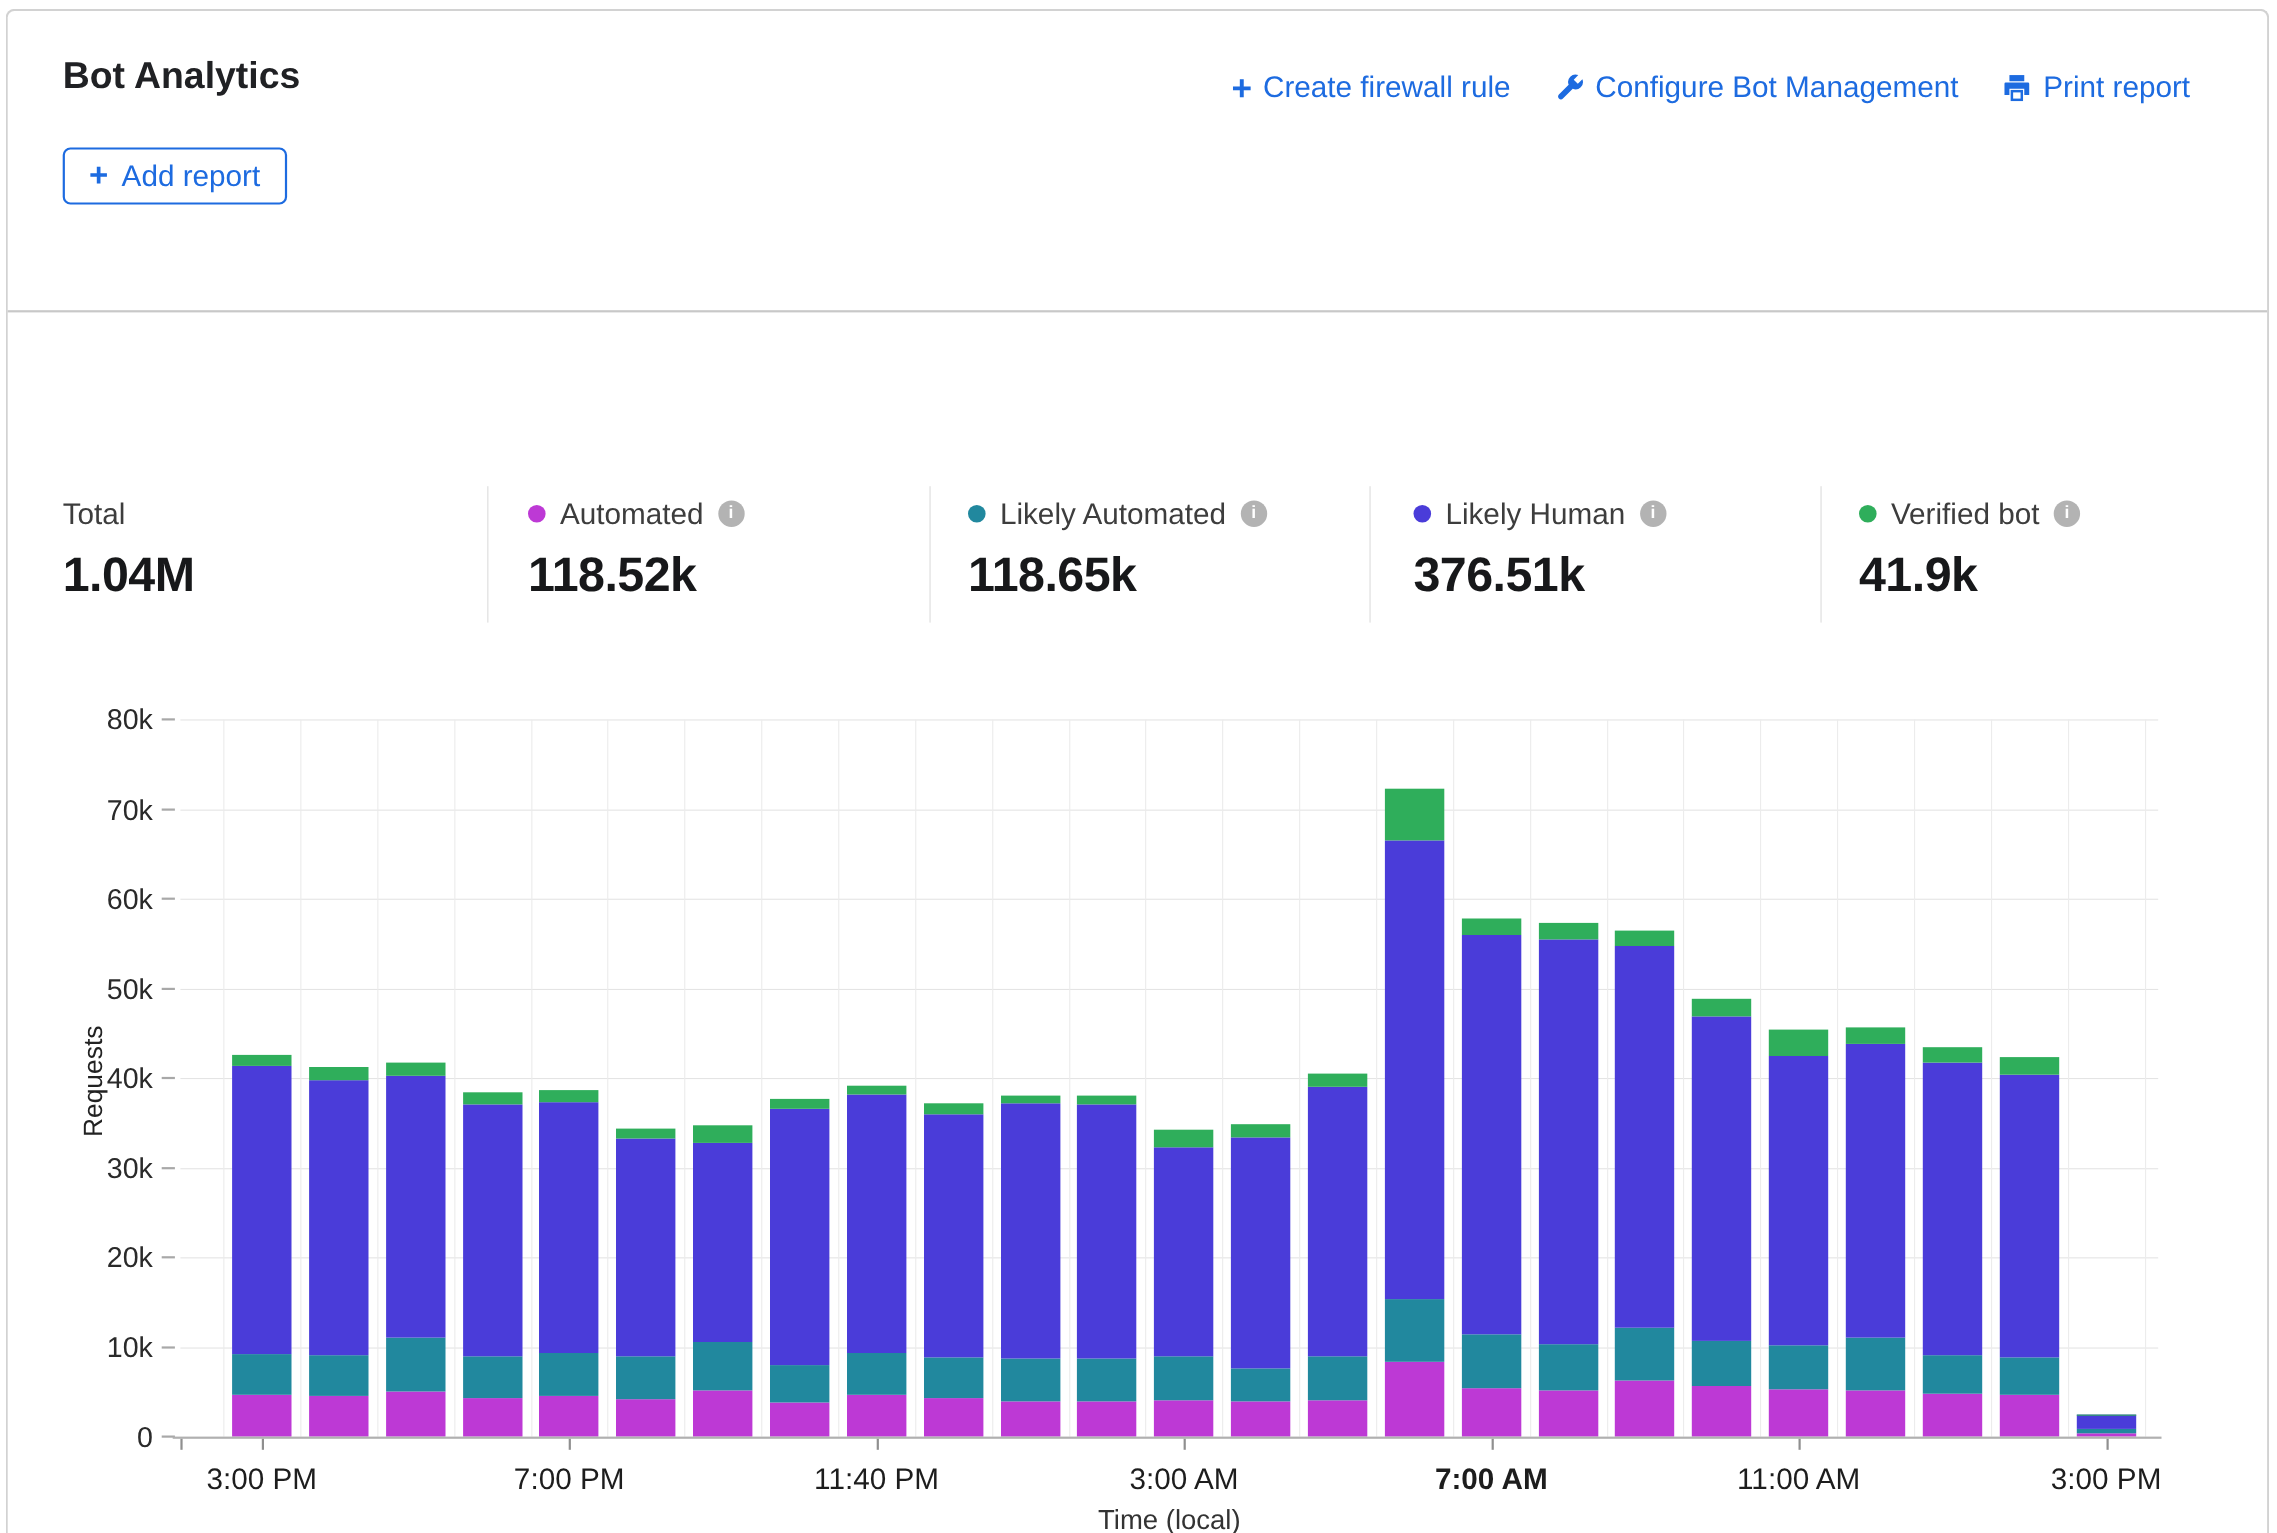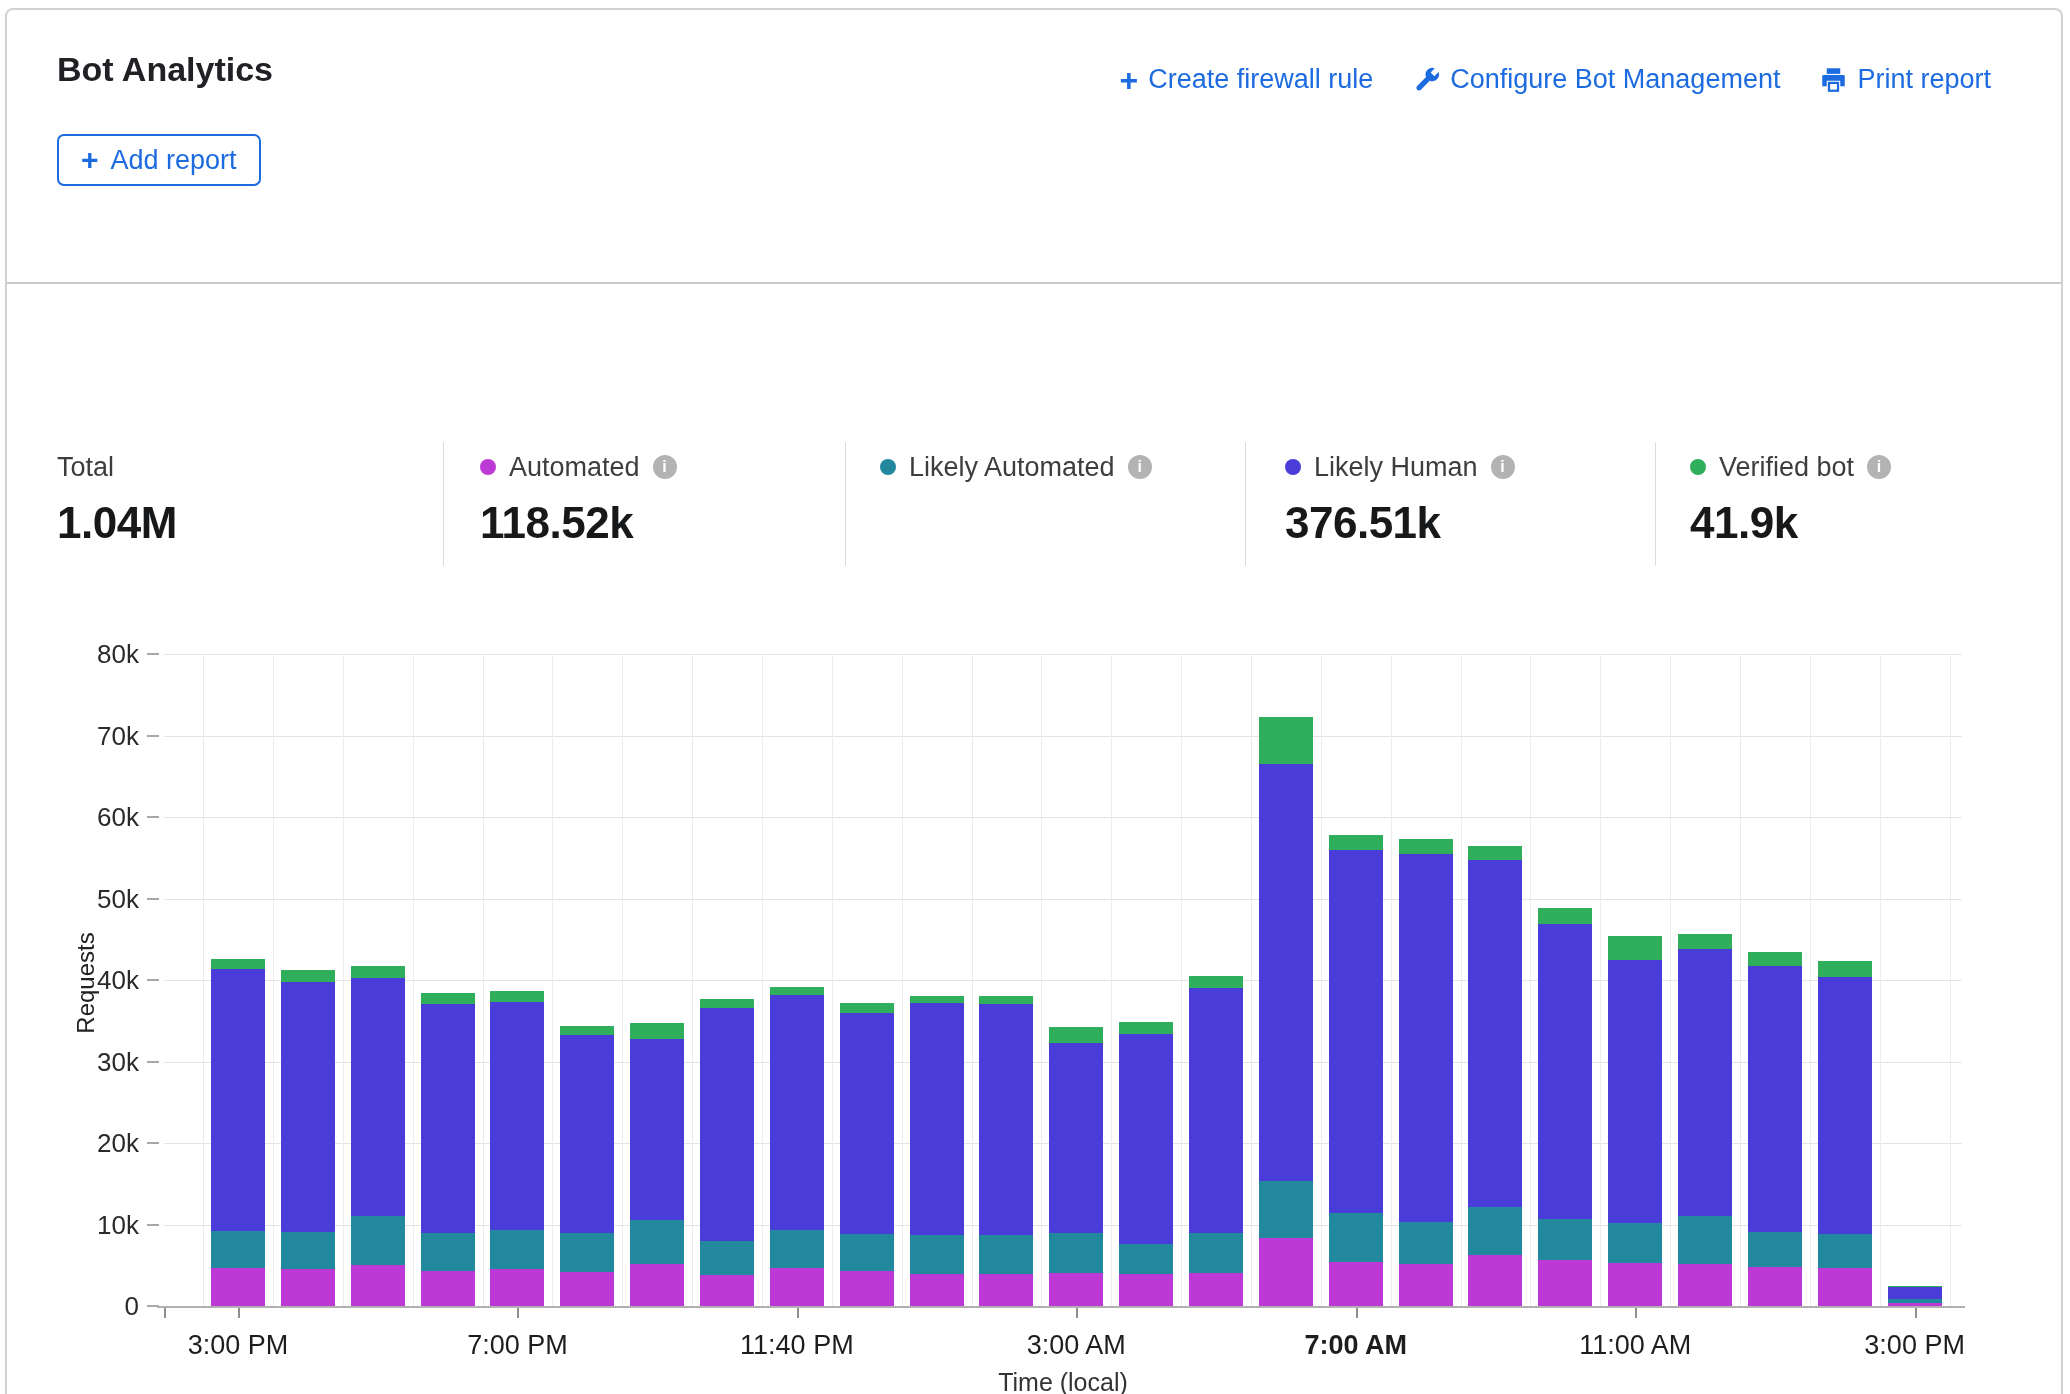--- a/index.html
+++ b/index.html
@@ -103,20 +103,21 @@
           <div class="info-icon">i</div>
         </div>
         <div class="stat-value">118.52k</div>
       </div>
       <div class="stat-col" style="left: 873px;">
         <div class="stat-label-row">
           <div class="stat-dot" style="background: rgb(33, 136, 158);"></div>
           <div class="stat-label">Likely Automated</div>
           <div class="info-icon">i</div>
         </div>
+        <div class="stat-value">118.65k</div>
       </div>
       <div class="stat-col" style="left: 1278px;">
         <div class="stat-label-row">
           <div class="stat-dot" style="background: rgb(74, 60, 217);"></div>
           <div class="stat-label">Likely Human</div>
           <div class="info-icon">i</div>
         </div>
         <div class="stat-value">376.51k</div>
       </div>
       <div class="stat-col" style="left: 1683px;">

